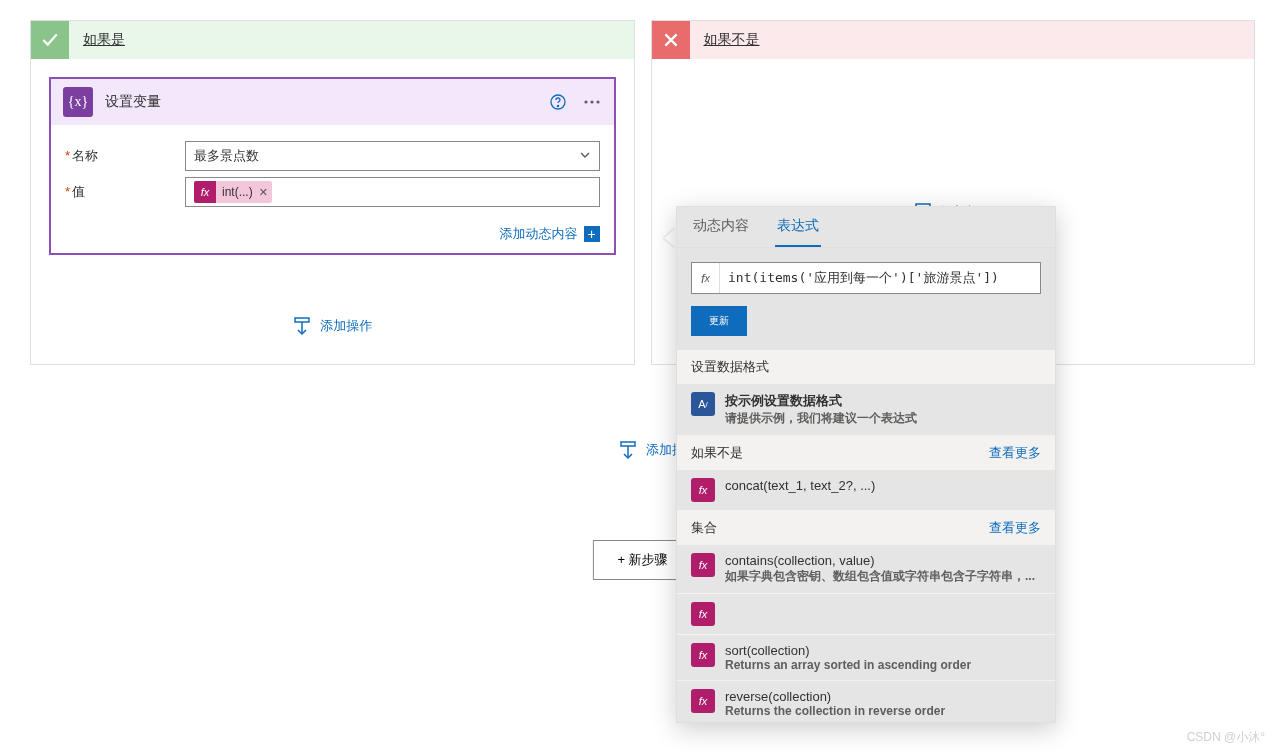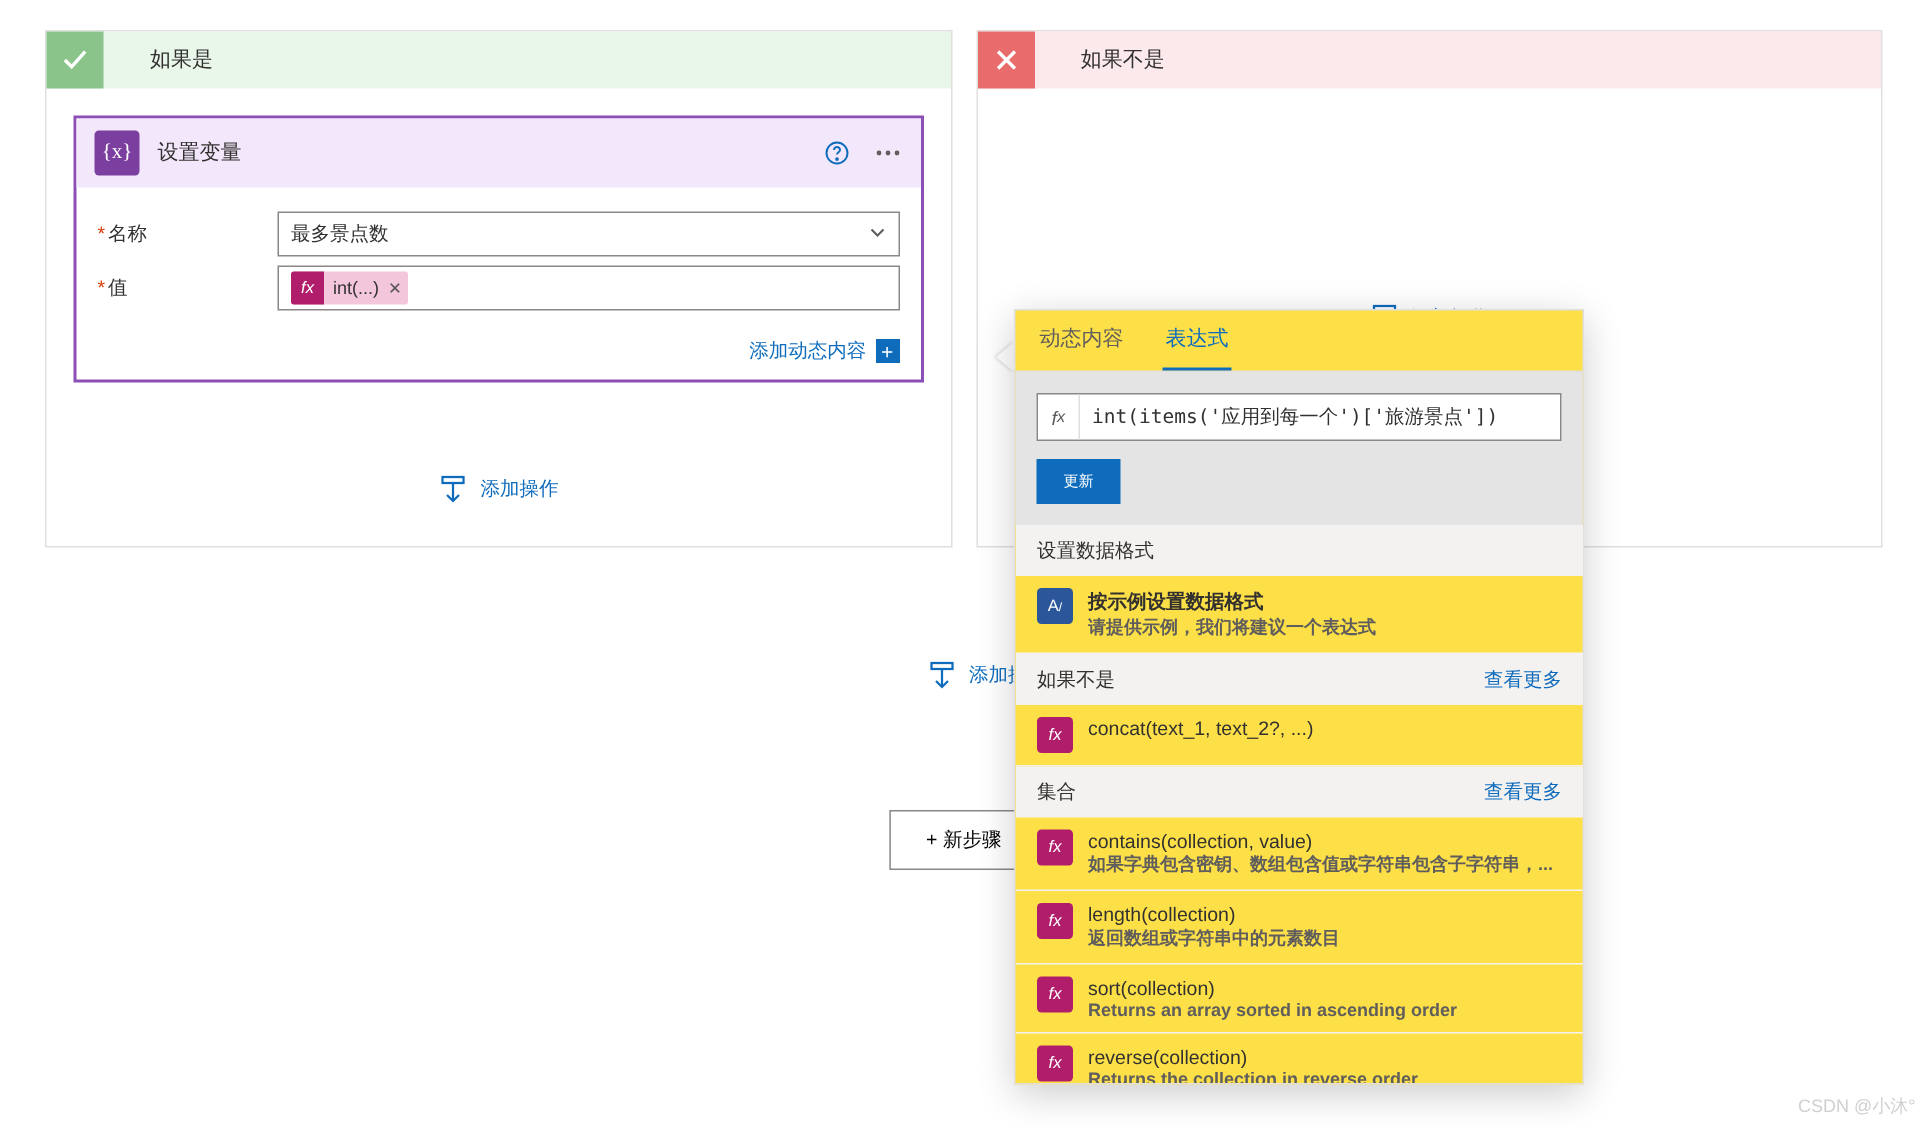--- a/index.html
+++ b/index.html
@@ -1,20 +1,20 @@
 <!DOCTYPE html>
 <html><head>
 <meta charset="utf-8">
 <style>
   * { box-sizing: border-box; margin: 0; padding: 0; }
   body { font-family: "Segoe UI", "Microsoft YaHei", sans-serif; font-size: 13px; background: #fff; color: #323130; width: 1285px; height: 752px; position: relative; overflow: hidden; }
   .canvas { padding: 20px 30px; }
   .branches { display: flex; gap: 16px; }
   .branch { flex: 1; border: 1px solid #e1dfdd; min-height: 345px; display: flex; flex-direction: column; }
-  .branch-header { display: flex; align-items: center; height: 38px; gap: 31px; padding-right: 26px;}
+  .branch-header { display: flex; align-items: center; height: 38px; gap: 14px; padding-right: 26px; text-decoration: underline;}
   .branch-header.yes { background: #e9f6ea; }
   .branch-header.no  { background: #fbe9ec; }
   .hdr-icon { width: 38px; height: 38px; display: flex; align-items:center; justify-content:center; color:#fff; }
   .hdr-icon.yes { background:#8ac48b; }
   .hdr-icon.no  { background:#e86c6c; }
   .hdr-icon svg { width:18px; height:18px; }
   .branch-title { font-size: 14px; color:#323130; }
   .branch-body { padding: 18px; flex:1; display:flex; flex-direction:column; align-items:center; }
   .action-card { width: 100%; border: 2px solid #8c4fb5; background:#fff; }
   .ac-header { display:flex; align-items:center; gap:12px; padding:8px 12px; background:#f3e8fb; }
@@ -33,24 +33,24 @@
   .token-fx { width:22px; height:22px; background:#b01e6b; color:#fff; display:flex; align-items:center; justify-content:center; font-style:italic; font-size:11px; margin-right:6px; border-radius:2px 0 0 2px;}
   .token-x { margin-left:6px; cursor:pointer; color:#555; font-size:11px;}
   .add-dyn-row { text-align:right; padding:6px 14px 10px; display:flex; justify-content:flex-end; align-items:center; gap:6px;}
   .add-dyn-row a { color:#0f6cbd; font-size:13px; cursor:pointer; }
   .plus-sq { width:16px; height:16px; background:#0f6cbd; color:#fff; display:flex; align-items:center; justify-content:center; font-size:14px; line-height:1;}
   .add-op { display:flex; align-items:center; gap:8px; color:#0f6cbd; cursor:pointer; margin-top:auto; margin-bottom:10px;}
   .add-op svg { width:20px; height:20px; color:#0f6cbd; }
   .center-add-op { position:absolute; top:440px; left:618px; display:flex; align-items:center; gap:8px; color:#0f6cbd; cursor:pointer; }
   .center-add-op svg { width:20px; height:20px; }
   .new-step { position:absolute; top:540px; left:50%; transform:translateX(-50%); border:1px solid #8a8886; background:#fff; padding:10px 24px; font-size:13px; cursor:pointer; }
-  .watermark { position:absolute; right:8px; bottom:6px; color:#d0d0d0; font-size:12px;margin-top:28px; }
+  .watermark { position:absolute; right:20px; bottom:6px; color:#d0d0d0; font-size:12px;margin-top:28px; }
 
   
-  .expr-panel { position:absolute; left:676px; top:206px; width:380px; background:#fde047; border:1px solid #e1dfdd; box-shadow:0 6px 24px rgba(0,0,0,.2); }
+  .expr-panel { position:absolute; left:676px; top:206px; width:380px; background:#e5e5e5; border:1px solid #e1dfdd; box-shadow:0 6px 24px rgba(0,0,0,.2); }
   .expr-callout-arrow { position:absolute; left:664px; top:228px; width:0; height:0; border-top:10px solid transparent; border-bottom:10px solid transparent; border-right:12px solid #fff; filter: drop-shadow(-1px 0 1px rgba(0,0,0,0.15)); }
   .tabs { display:flex; border-bottom:1px solid #e1dfdd; padding:10px 14px 0; gap:24px;}
   .tab { padding:0 2px 10px; font-size:14px; color:#605e5c; cursor:pointer; border-bottom:2px solid transparent;}
   .tab.active { color:#0f6cbd; border-bottom:2px solid #0f6cbd; }
   .expr-input-wrap { background:#e4e4e4; padding:14px; }
   .expr-input { display:flex; align-items:center; background:#fff; height:32px; border:1px solid #8a8886;}
   .expr-input .fx { width:28px; height:100%; display:flex; align-items:center; justify-content:center; color:#605e5c; font-style:italic; border-right:1px solid #e1dfdd;}
   .expr-input input { flex:1; border:none; outline:none; padding:0 8px; font-family: Consolas, monospace; font-size:13px; color:#323130;}
   .update-btn { margin-top:12px; height:30px; padding:0 18px; background:#0f6cbd; color:#fff; border:none; cursor:pointer; font-size:10px;}
   .sect-h { background:#f3f2f1; padding:8px 14px; font-size:13px; color:#323130; display:flex; justify-content:space-between; align-items:center;}
@@ -217,24 +217,20 @@
     </div>
     <div class="expr-item">
       <div class="ico ico-pink">fx</div>
       <div class="txt">
           <div class="title">contains(collection, value)</div>
           <div class="desc">如果字典包含密钥、数组包含值或字符串包含子字符串，...</div>
         </div>
     </div>
     <div class="expr-item">
       <div class="ico ico-pink">fx</div>
-      <div class="txt">
-          <div class="title">length(collection)</div>
-          <div class="desc">返回数组或字符串中的元素数目</div>
-        </div>
     </div>
     <div class="expr-item">
       <div class="ico ico-pink">fx</div>
       <div class="txt">
           <div class="title">sort(collection)</div>
           <div class="desc">Returns an array sorted in ascending order</div>
         </div>
     </div>
     <div class="expr-item">
       <div class="ico ico-pink">fx</div>

